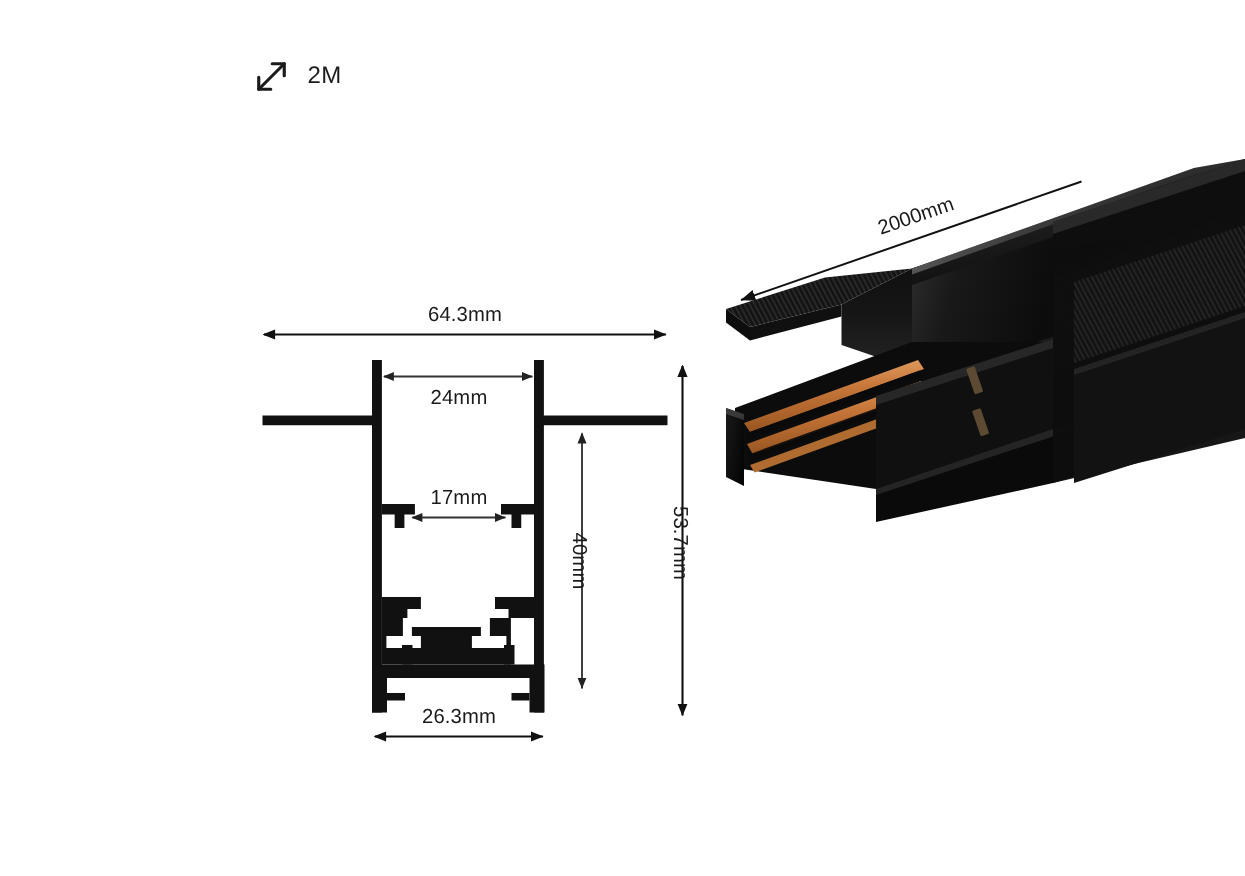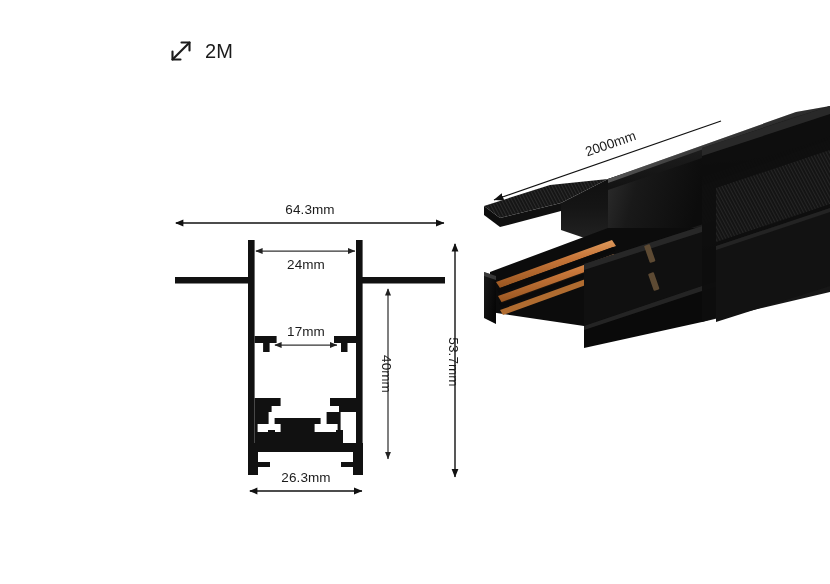--- a/index.html
+++ b/index.html
@@ -33,21 +33,21 @@
     align-items: center;
     gap: 11px;
     user-select: none;
   }
   .length-badge .icon {
     width: 26px;
     height: 26px;
     display: block;
   }
   .length-badge .label {
-    font-size: 20px;
+    font-size: 16px;
     letter-spacing: .2px;
     color: #1b1b1b;
     line-height: 1;
   }
 
   
   svg.layer {
     position: absolute;
     left: 0;
     top: 0;

